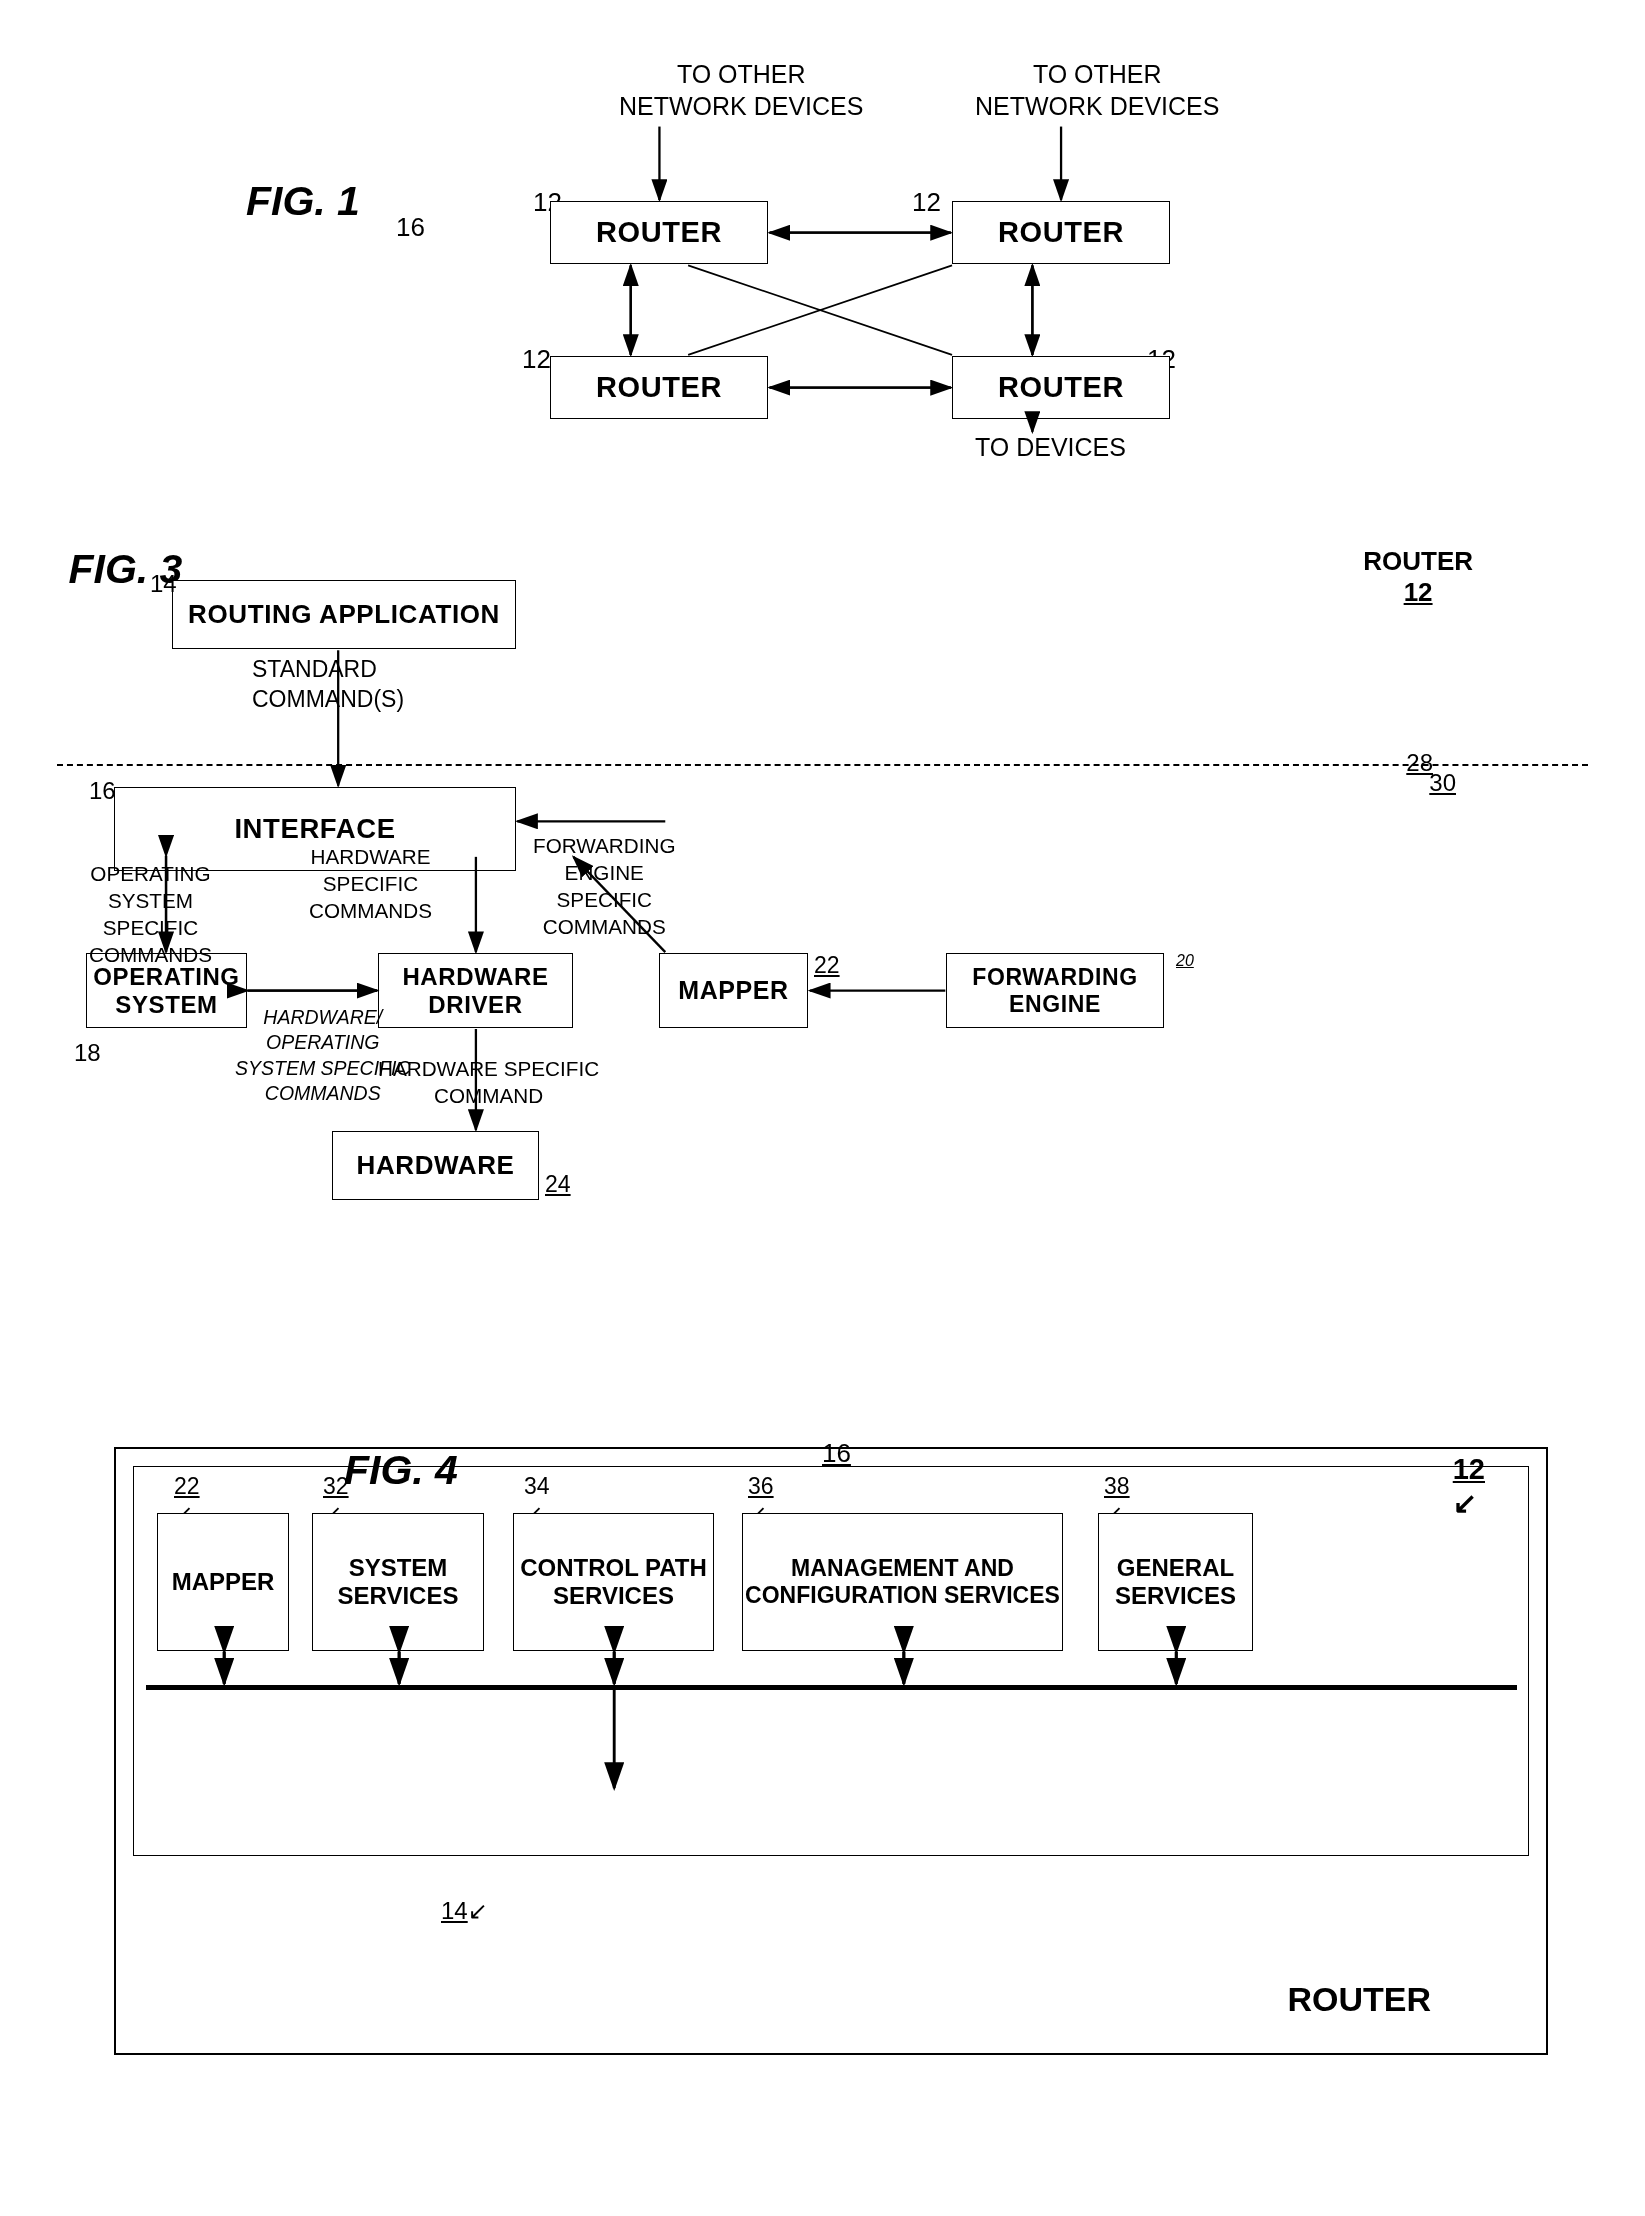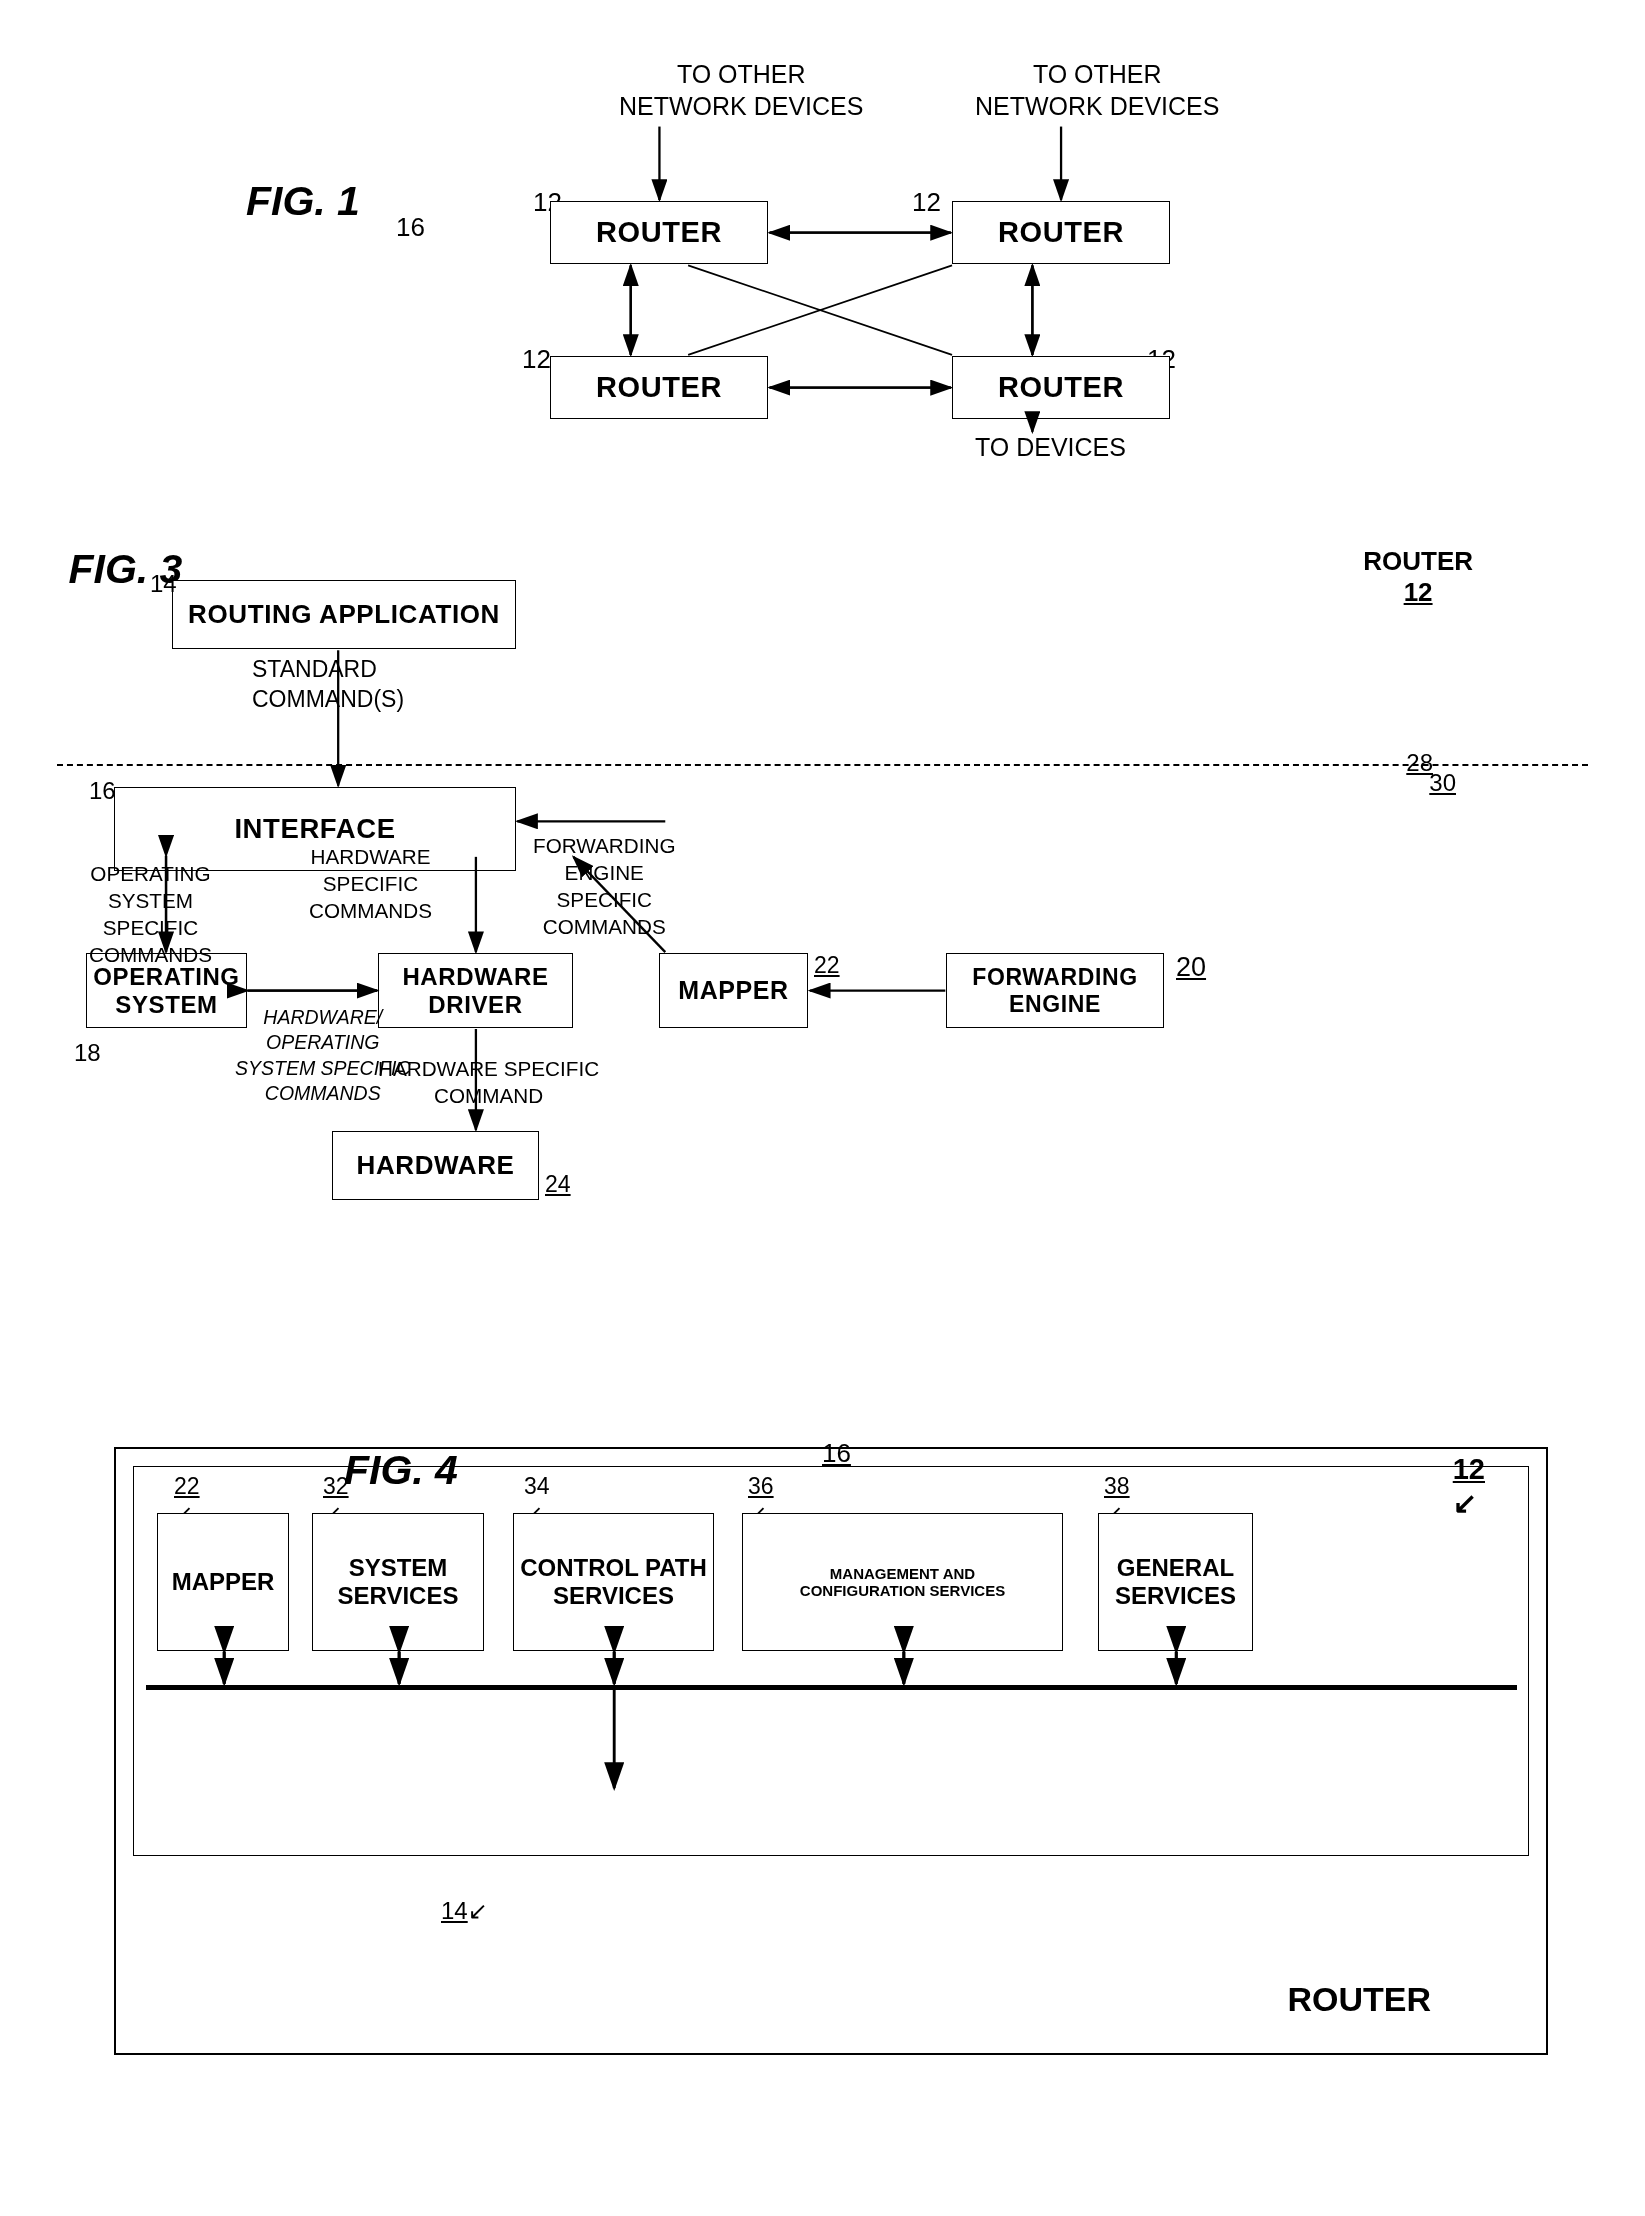--- a/index.html
+++ b/index.html
@@ -223,21 +223,21 @@
 
     <div style="position:absolute; top:413px; left:602px; width:149px; height:75px;" class="box">
       <span style="font-size:25px;">MAPPER</span>
     </div>
     <div style="position:absolute; top:412px; left:757px; font-size:23px; text-decoration:underline;">22</div>
 
     <div style="position:absolute; top:413px; left:889px; width:218px; height:75px;" class="box">
       <span style="font-size:23px; white-space:pre-line; text-align:center;">FORWARDING
 ENGINE</span>
     </div>
-    <div style="position:absolute; top:412px; left:1119px; font-size:27px; text-decoration:underline;">20</div>
+    <div style="position:absolute; top:412px; left:1119px; font-size:16px; text-decoration:underline;font-style:italic;">20</div>
 
     <div style="position:absolute; top:591px; left:275px; width:207px; height:69px;" class="box">
       <span style="font-size:26px;">HARDWARE</span>
     </div>
     <div style="position:absolute; top:631px; left:488px; font-size:23px; text-decoration:underline;">24</div>
 
     <div style="position:absolute; top:321px; left:32px; font-size:20.7px; line-height:1.3; text-align:center;">OPERATING<br>SYSTEM<br>SPECIFIC<br>COMMANDS</div>
 
     <div style="position:absolute; top:304px; left:252px; font-size:20.7px; line-height:1.3; text-align:center;">HARDWARE<br>SPECIFIC<br>COMMANDS</div>
 
@@ -309,21 +309,21 @@
         </div>
         <div class="fig4-service-box" style="left:178px; width:172px;">
           <span style="white-space:pre-line;">SYSTEM
 SERVICES</span>
         </div>
         <div class="fig4-service-box" style="left:379px; width:201px;">
           <span style="white-space:pre-line;">CONTROL PATH
 SERVICES</span>
         </div>
         <div class="fig4-service-box" style="left:608px; width:321px;">
-          <span style="white-space:pre-line; font-size:15px;">MANAGEMENT AND
+          <span style="white-space:pre-line; font-size:23px;">MANAGEMENT AND
 CONFIGURATION SERVICES</span>
         </div>
         <div class="fig4-service-box" style="left:964px; width:155px;">
           <span style="white-space:pre-line;">GENERAL
 SERVICES</span>
         </div>
 
         <div style="position:absolute; top:218px; left:11.5px; right:11.5px; height:4.6px; background:#000;"></div>
 
         <svg style="position:absolute; top:0; left:0; width:100%; height:390px; overflow:visible;" viewBox="0 0 2426 680" width="1392" height="390">

